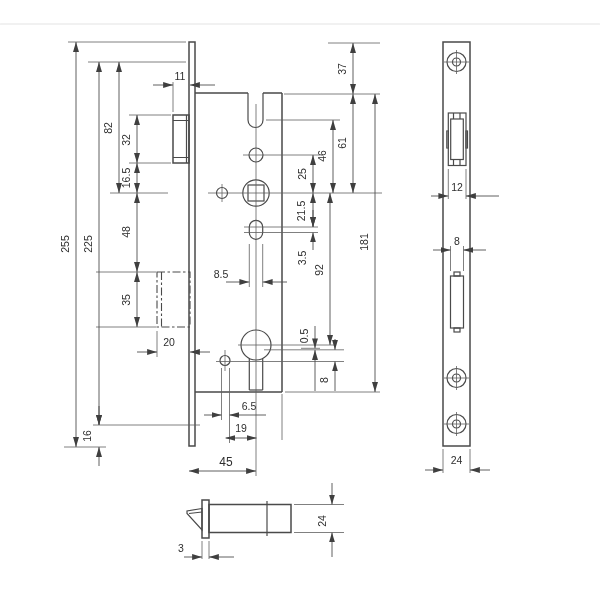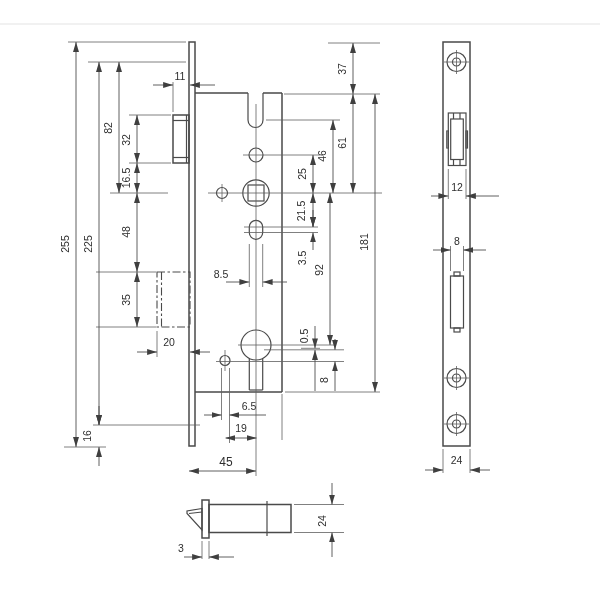--- a/index.html
+++ b/index.html
@@ -1,17 +1,17 @@
 <!DOCTYPE html>
 <html><head>
 <meta charset="utf-8">
 <style>
   html,body{margin:0;padding:0;background:#ffffff;}
   .stage{position:relative;width:600px;height:600px;background:#ffffff;overflow:hidden;
-         font-family:"Liberation Sans", sans-serif;}
+         font-family:"Liberation Sans", sans-serif;border-radius:25px;}
   svg text{font-family:"Liberation Sans", sans-serif;font-size:10.5px;fill:#2e2e2e;}
   svg .obj{stroke:#4a4a4a;stroke-width:1.5;fill:none;}
   svg .obj2{stroke:#4a4a4a;stroke-width:1.2;fill:none;}
   svg .thin{stroke:#5f5f5f;stroke-width:0.8;fill:none;}
   svg .dim{stroke:#4f4f4f;stroke-width:0.9;fill:none;}
   svg .dash{stroke:#4a4a4a;stroke-width:1.1;fill:none;stroke-dasharray:8 2.5 2.5 2.5;}
   svg .faint{stroke:#ececec;stroke-width:1.5;}
 </style>
 </head>
 <body>

